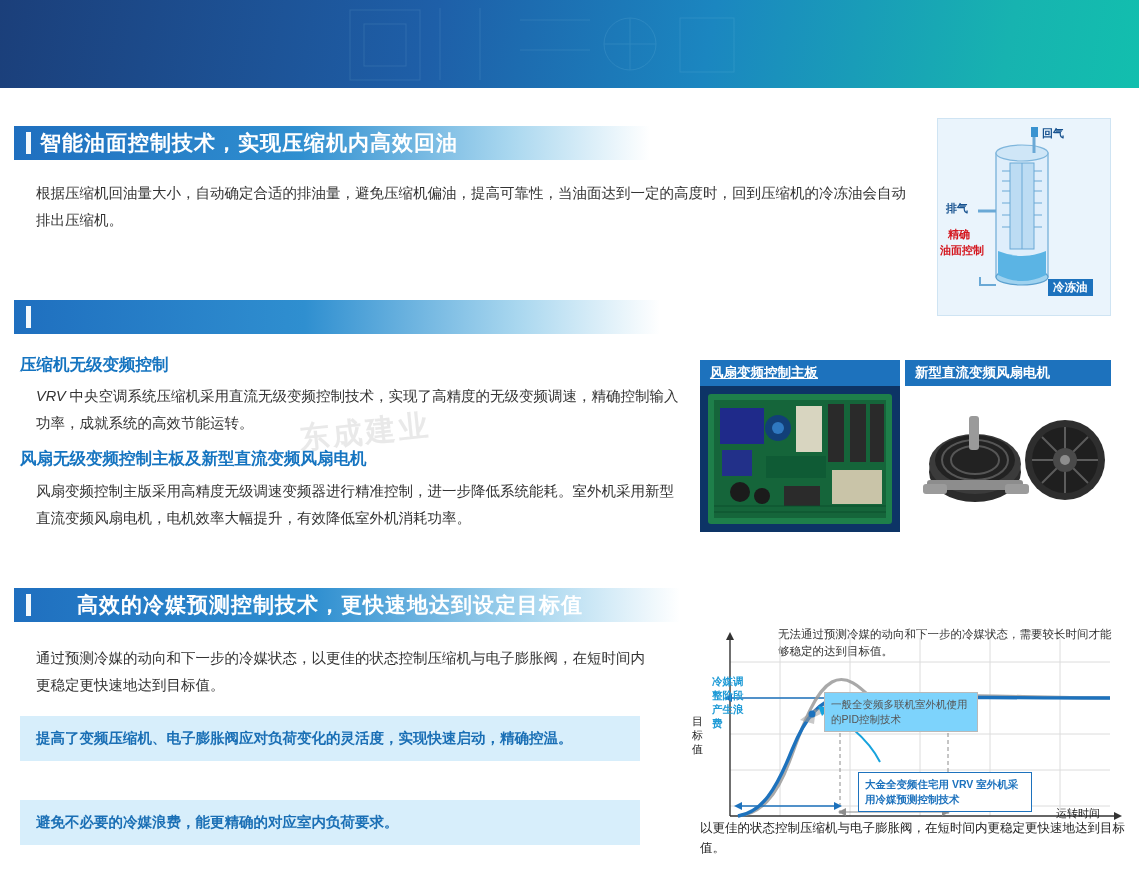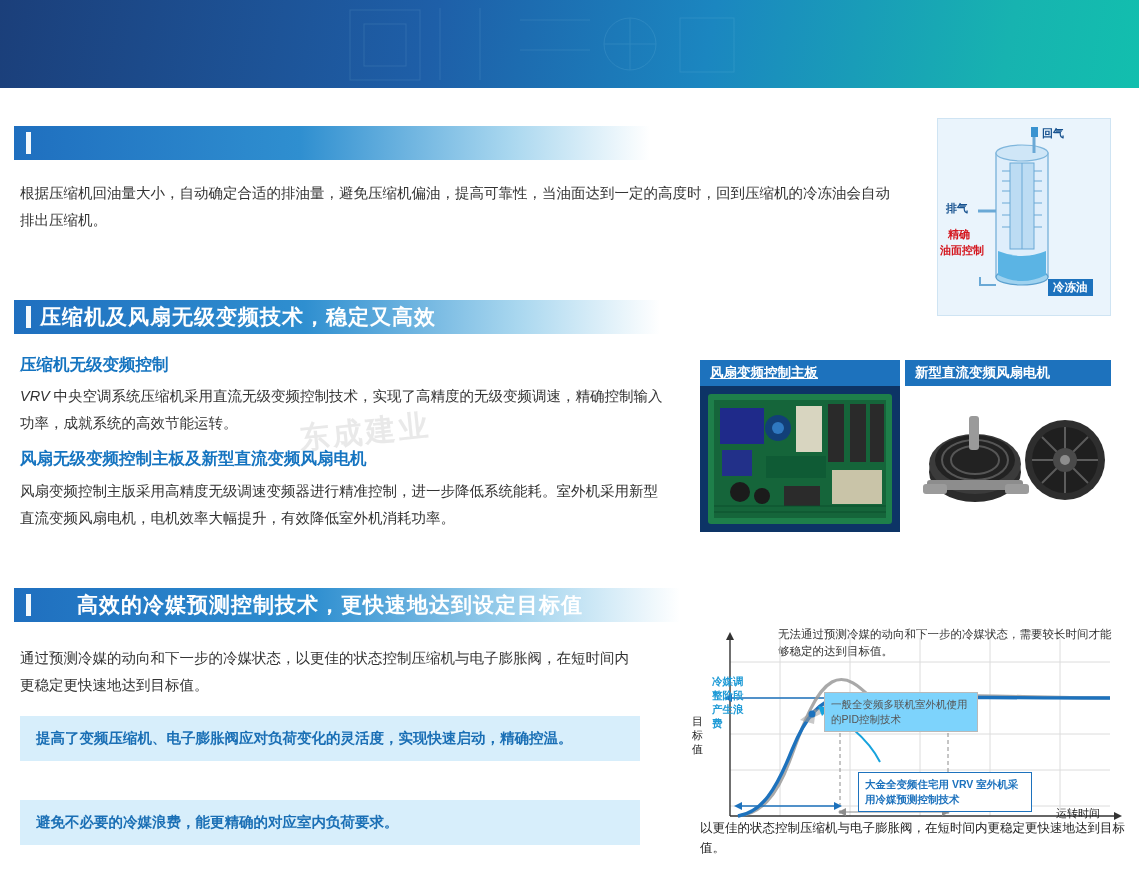--- a/index.html
+++ b/index.html
@@ -36,21 +36,21 @@
     background:linear-gradient(90deg,#1f6fbf 0%,#2f8fd0 45%,#a9d7ef 78%,#ffffff 100%);
     letter-spacing:1px;
   }
   .bar .mark{
     width:5px;height:22px;background:#ffffff;margin-right:9px;flex:none;opacity:.95;
   }
   .bar.b1{left:14px;top:126px;width:610px;}
   .bar.b2{left:14px;top:300px;width:620px;}
   .bar.b3{left:14px;top:588px;width:640px;gap:37px;}
   .para{
-    position:absolute;font-size:14.5px;line-height:27px;color:#333;
+    position:absolute;font-size:14.5px;line-height:27px;color:#333;margin-left:16px;
   }
   .sub-h{
     position:absolute;font-size:16.5px;font-weight:bold;color:#1574c0;
   }
   .italic-v{font-style:italic;}
   
   .img-box{position:absolute;overflow:hidden;}
   
   .tank-box{
     left:937px;top:118px;width:172px;height:196px;background:#fdba74;border:1px solid #cfe4f3;
@@ -110,20 +110,21 @@
       <path d="M110 8 L110 80 M150 8 L150 80 M190 20 L260 20 M190 50 L260 50"></path>
       <circle cx="300" cy="44" r="26"></circle>
       <path d="M274 44 L326 44 M300 18 L300 70"></path>
       <rect x="350" y="18" width="54" height="54"></rect>
     </g>
   </svg>
 </div>
 
 <div class="bar b1">
   <span class="mark"></span>
+  <span>智能油面控制技术，实现压缩机内高效回油</span>
 </div>
 <div class="para" style="left:20px;top:180px;width:880px;">根据压缩机回油量大小，自动确定合适的排油量，避免压缩机偏油，提高可靠性，当油面达到一定的高度时，回到压缩机的冷冻油会自动排出压缩机。</div>
 
 <div class="img-box tank-box">
   <svg width="172" height="196" viewBox="0 0 172 196">
     <rect x="0" y="0" width="172" height="196" fill="#eaf4fc"></rect>
 
     <path d="M58 34 q26 -14 52 0 L110 158 q-26 14 -52 0 Z" fill="#dfeefb" stroke="#7fb6dc" stroke-width="1.4"></path>
     <ellipse cx="84" cy="34" rx="26" ry="8" fill="#cfe6f7" stroke="#7fb6dc" stroke-width="1.2"></ellipse>
     <ellipse cx="84" cy="158" rx="26" ry="8" fill="#9fd2ef" stroke="#5ba0cf" stroke-width="1.2"></ellipse>
@@ -144,21 +145,20 @@
   </svg>
   <div style="position:absolute;left:104px;top:7px;font-size:11px;color:#17528f;font-weight:bold;">回气</div>
   <div style="position:absolute;left:8px;top:82px;font-size:11px;color:#17528f;font-weight:bold;">排气</div>
   <div style="position:absolute;left:10px;top:108px;font-size:11px;color:#d4161e;font-weight:bold;">精确</div>
   <div style="position:absolute;left:2px;top:124px;font-size:11px;color:#d4161e;font-weight:bold;">油面控制</div>
   <div style="position:absolute;left:110px;top:160px;font-size:11.5px;color:#ffffff;background:#1d72bd;padding:1px 5px;font-weight:bold;text-align:center;">冷冻油</div>
 </div>
 
 <div class="bar b2">
   <span class="mark"></span>
-  <span>压缩机及风扇无级变频技术，稳定又高效</span>
 </div>
 
 <div class="sub-h" style="left:20px;top:354px;">压缩机无级变频控制</div>
 <div class="para" style="left:20px;top:383px;width:648px;">
   <span class="italic-v">VRV</span><span> 中央空调系统压缩机采用直流无级变频控制技术，实现了高精度的无级变频调速，精确控制输入功率，成就系统的高效节能运转。</span>
 </div>
 
 <div class="sub-h" style="left:20px;top:448px;">风扇无级变频控制主板及新型直流变频风扇电机</div>
 <div class="para" style="left:20px;top:478px;width:652px;">风扇变频控制主版采用高精度无级调速变频器进行精准控制，进一步降低系统能耗。室外机采用新型直流变频风扇电机，电机效率大幅提升，有效降低室外机消耗功率。</div>
 

